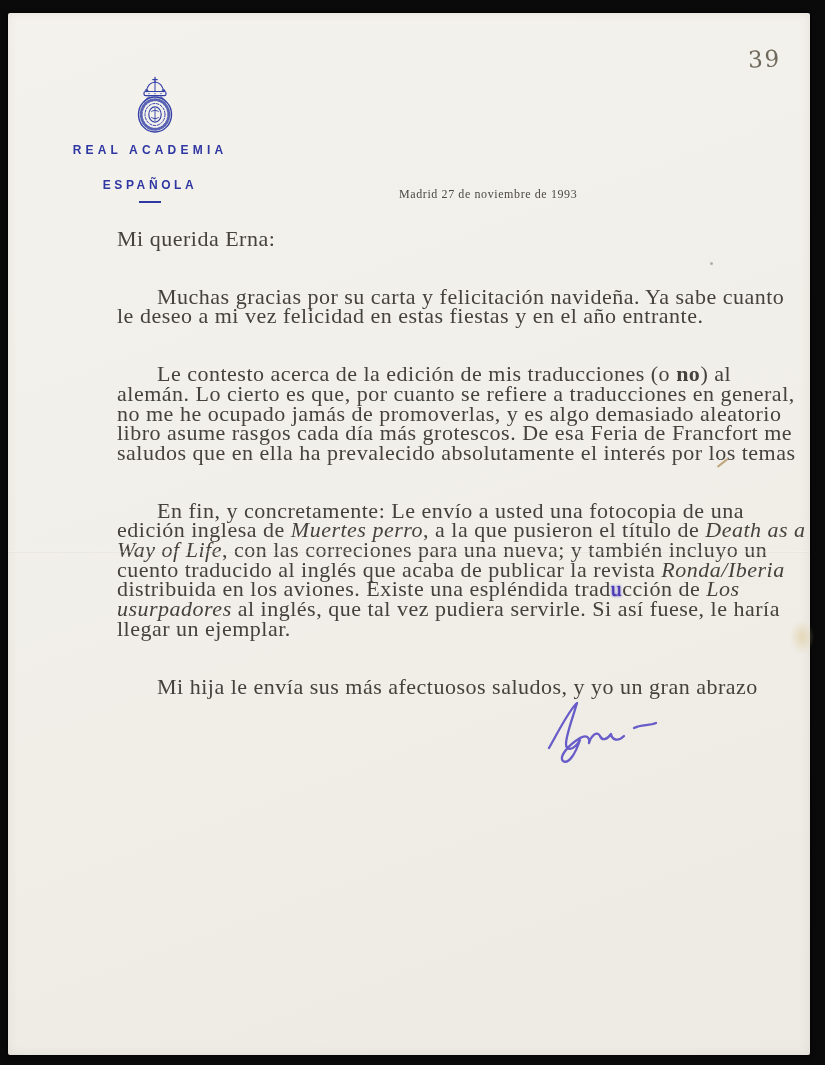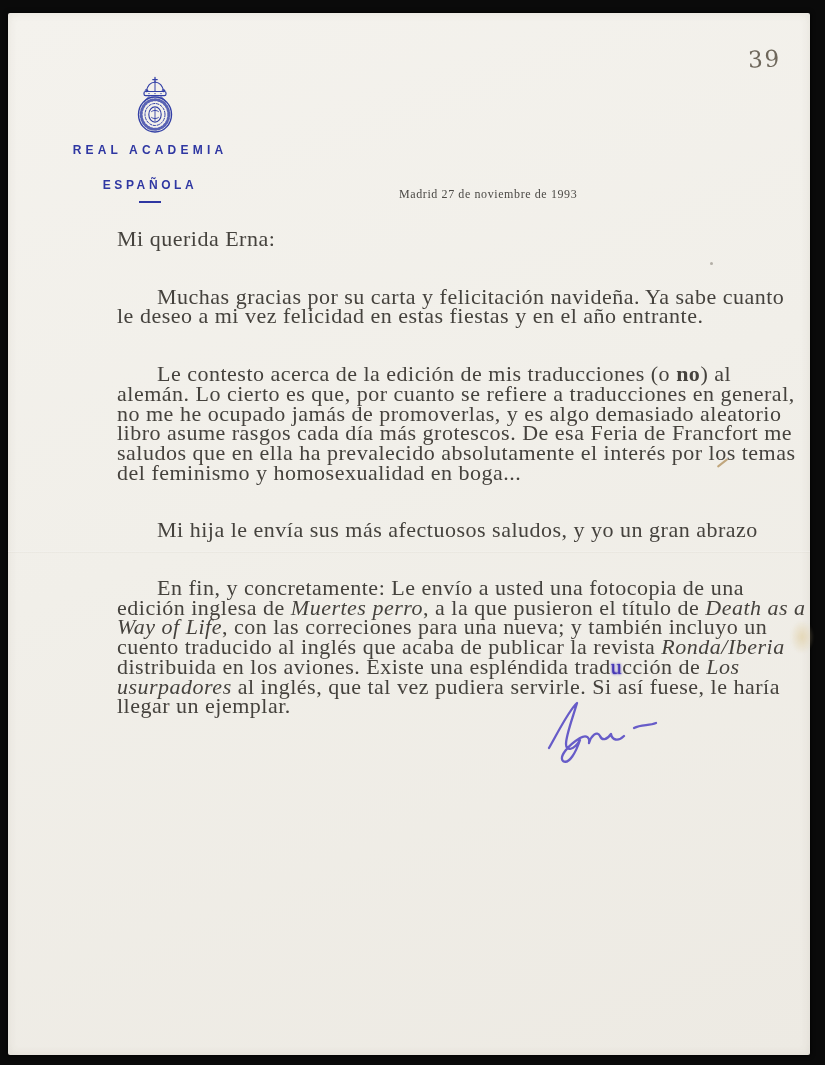--- a/index.html
+++ b/index.html
@@ -78,33 +78,32 @@
           <div class="paragraph">
             <div class="line first"><span>Muchas gracias por su carta y felicitación navideña. Ya sabe cuanto</span></div>
             <div class="line"><span>le deseo a mi vez felicidad en estas fiestas y en el año entrante.</span></div>
           </div>
           <div class="paragraph">
             <div class="line first"><span>Le contesto acerca de la edición de mis traducciones (o </span><span class="bd">no</span><span>) al</span></div>
             <div class="line"><span>alemán. Lo cierto es que, por cuanto se refiere a traducciones en general,</span></div>
             <div class="line"><span>no me he ocupado jamás de promoverlas, y es algo demasiado aleatorio</span></div>
             <div class="line"><span>libro asume rasgos cada día más grotescos. De esa Feria de Francfort me</span></div>
             <div class="line"><span>saludos que en ella ha prevalecido absolutamente el interés por los temas</span></div>
-            <div class="line"><span>del feminismo y homosexualidad en boga...</span></div>
-          </div>
-          <div class="paragraph">
-            <div class="line first"><span>Mi hija le envía sus más afectuosos saludos, y yo un gran abrazo</span></div>
           </div>
           <div class="paragraph">
             <div class="line first"><span>En fin, y concretamente: Le envío a usted una fotocopia de una</span></div>
             <div class="line"><span>edición inglesa de </span><span class="it">Muertes perro</span><span>, a la que pusieron el título de </span><span class="it">Death as a</span></div>
             <div class="line"><span class="it">Way of Life</span><span>, con las correciones para una nueva; y también incluyo un</span></div>
             <div class="line"><span>cuento traducido al inglés que acaba de publicar la revista </span><span class="it">Ronda/Iberia</span></div>
             <div class="line"><span>distribuida en los aviones. Existe una espléndida trad</span><span class="blot">u</span><span>cción de </span><span class="it">Los</span></div>
             <div class="line"><span class="it">usurpadores</span><span> al inglés, que tal vez pudiera servirle. Si así fuese, le haría</span></div>
             <div class="line"><span>llegar un ejemplar.</span></div>
+          </div>
+          <div class="paragraph">
+            <div class="line first"><span>Mi hija le envía sus más afectuosos saludos, y yo un gran abrazo</span></div>
           </div>
         </div>
     </div>
 
     <svg class="signature" viewBox="0 0 125 68" width="125" height="68">
       <g fill="none" stroke="#5c50c6" stroke-width="2.3" stroke-linecap="round" stroke-linejoin="round" opacity="0.92">
         <path d="M8 50 C16 36 28 12 36 5 C32 19 25 37 25 46 C25 54 33 52 39 42 C35 54 28 67 22 63 C18 59 26 48 39 40 C46 36 49 40 48 45 C50 38 56 32 59 38 C61 43 66 42 70 36 C71 42 77 44 83 38"></path>
         <path d="M93 30 C100 26 108 28 115 25"></path>
       </g>
     </svg>

